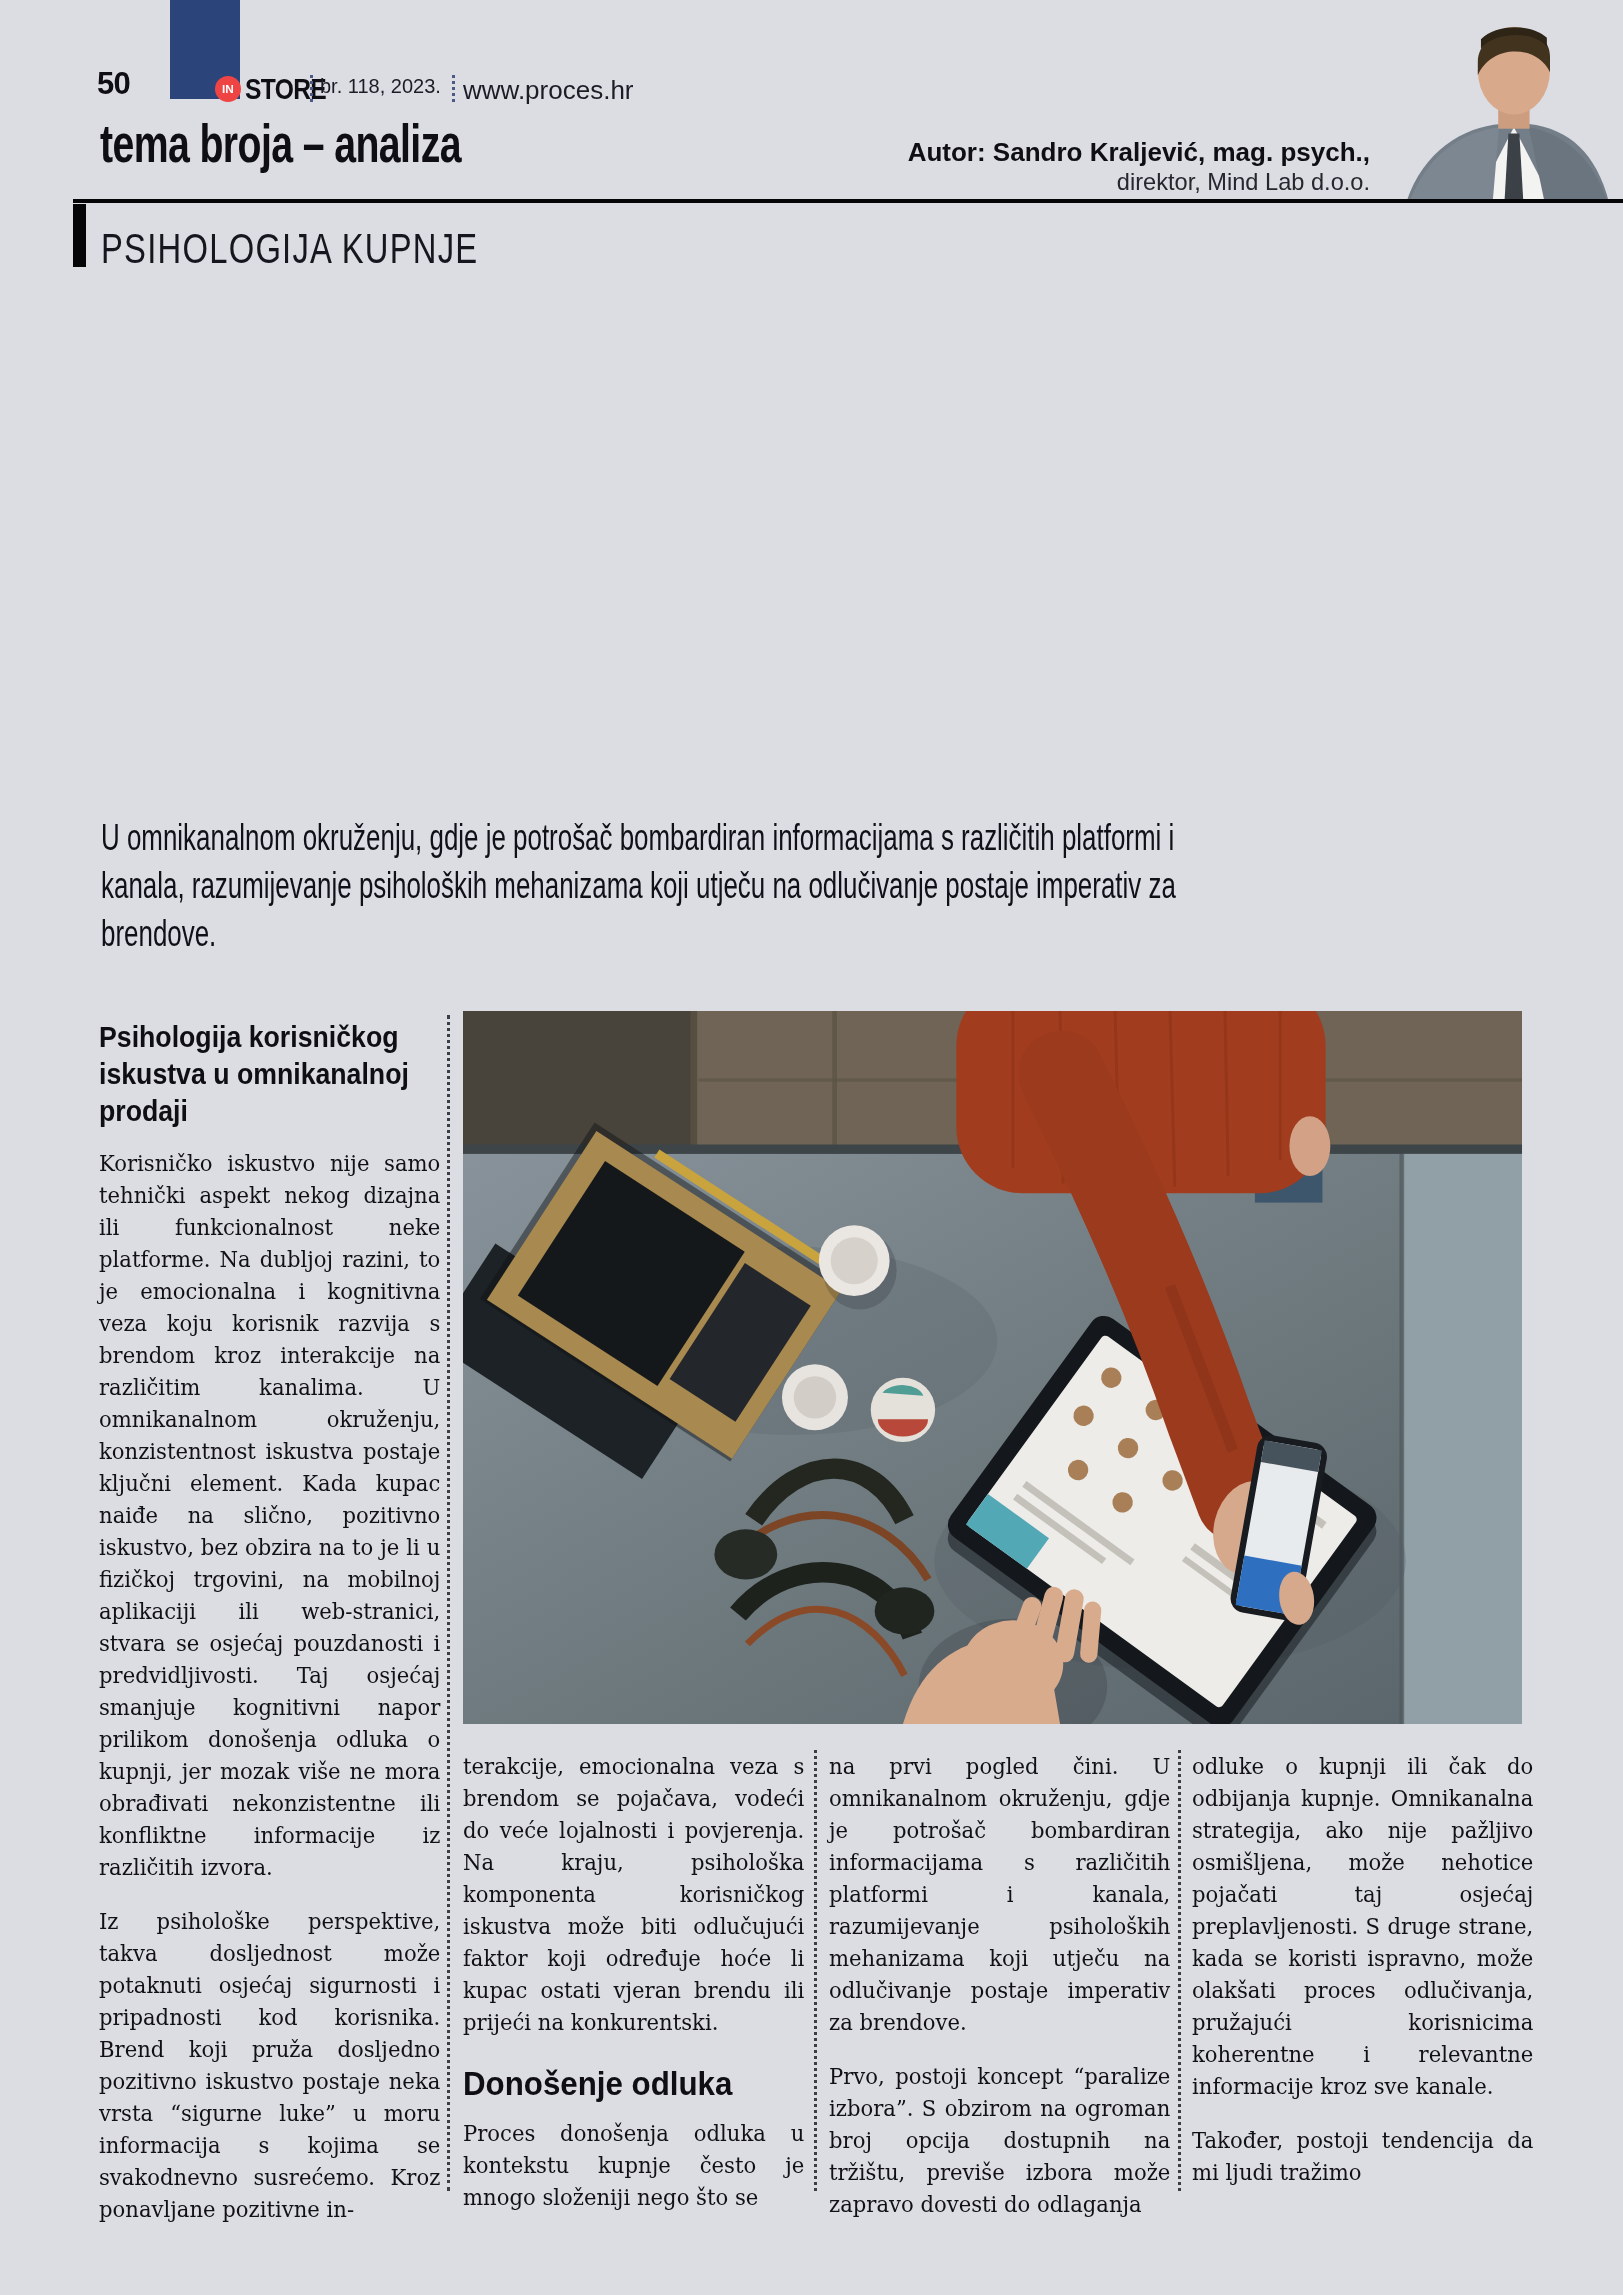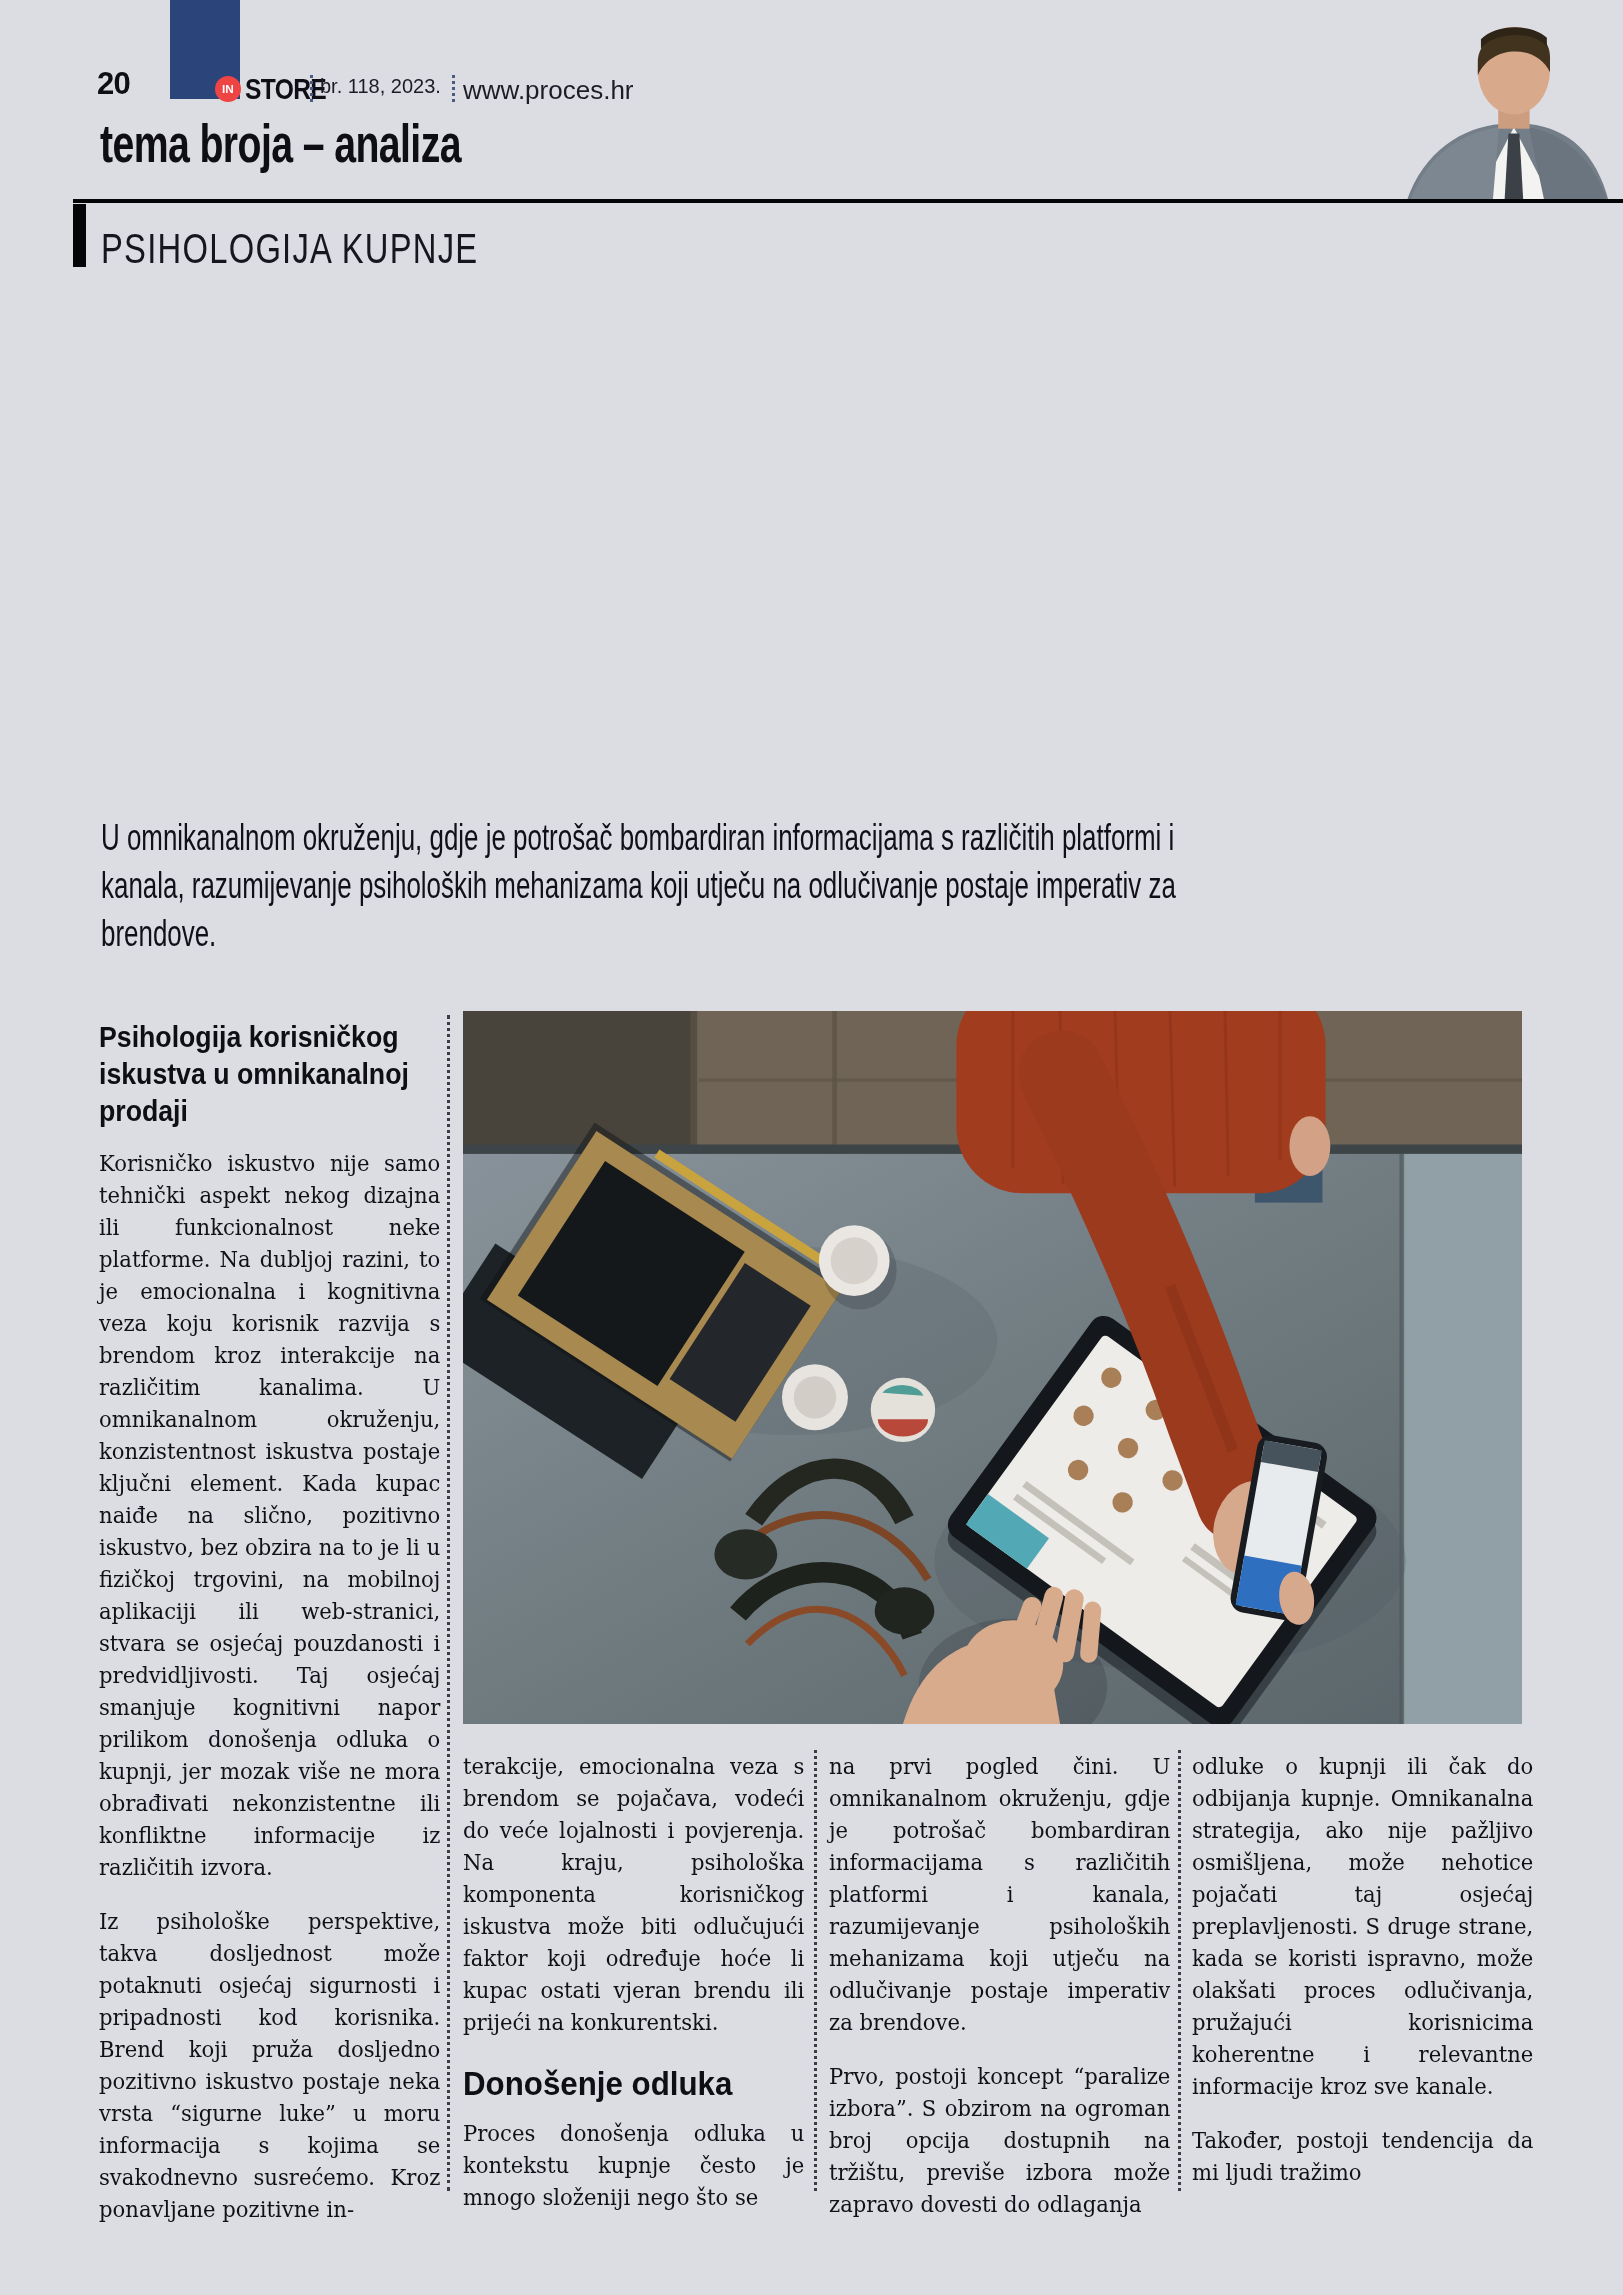--- a/index.html
+++ b/index.html
@@ -57,33 +57,37 @@
 
   
   .photo{left:463px;top:1011px;width:1059px;height:713px;}
   .photo svg{display:block;width:100%;height:100%;}
 </style>
 </head>
 <body>
 
 <div class="page">
 
-  <div class="abs page-number">20</div>
+  <div class="abs page-number">50</div>
   <div class="abs blue-rect"></div>
   <div class="abs logo-circle">
     <span>IN</span>
   </div>
   <div class="abs logo-store">STORE</div>
   <div class="abs hdr-dots dots-1"></div>
   <div class="abs hdr-issue">br. 118, 2023.</div>
   <div class="abs hdr-dots dots-2"></div>
   <div class="abs hdr-url">www.proces.hr</div>
 
   <div class="abs section-title">tema broja – analiza</div>
 
+  <div class="abs author-block">
+    <div class="author-name">Autor: Sandro Kraljević, mag. psych.,</div>
+    <div class="author-role">direktor, Mind Lab d.o.o.</div>
+  </div>
 
   <div class="abs author-photo">
     <svg viewBox="0 0 316 257" preserveAspectRatio="none">
       <g>
         <path d="M40 257 C 62 192 112 162 160 158 L196 158 C 248 164 282 196 298 257 Z" fill="#747e89"></path>
         <polygon points="128,257 177,162 226,257" fill="#f3f3f1"></polygon>
         <polygon points="170,170 184,170 189,257 165,257" fill="#3c4148"></polygon>
         <path d="M44 257 C 66 198 110 168 158 162 L150 257 Z" fill="#7d8792"></path>
         <path d="M296 257 C 278 198 234 168 196 162 L216 257 Z" fill="#6b757f"></path>
         <rect x="157" y="128" width="40" height="36" fill="#cd9d80"></rect>

